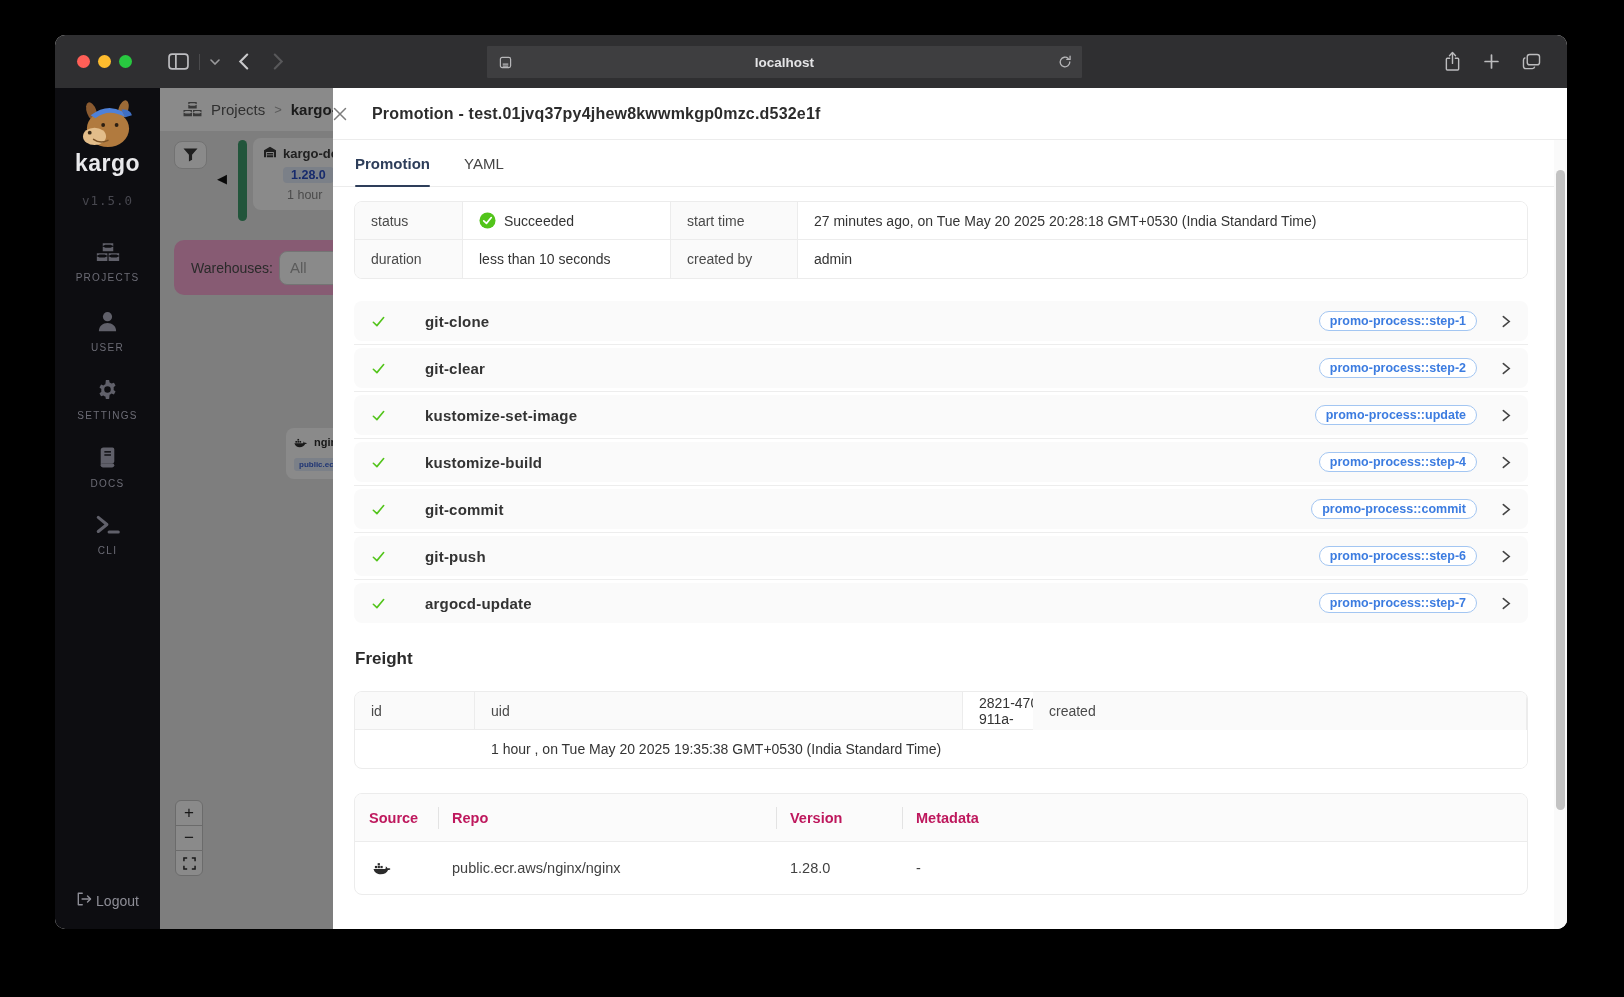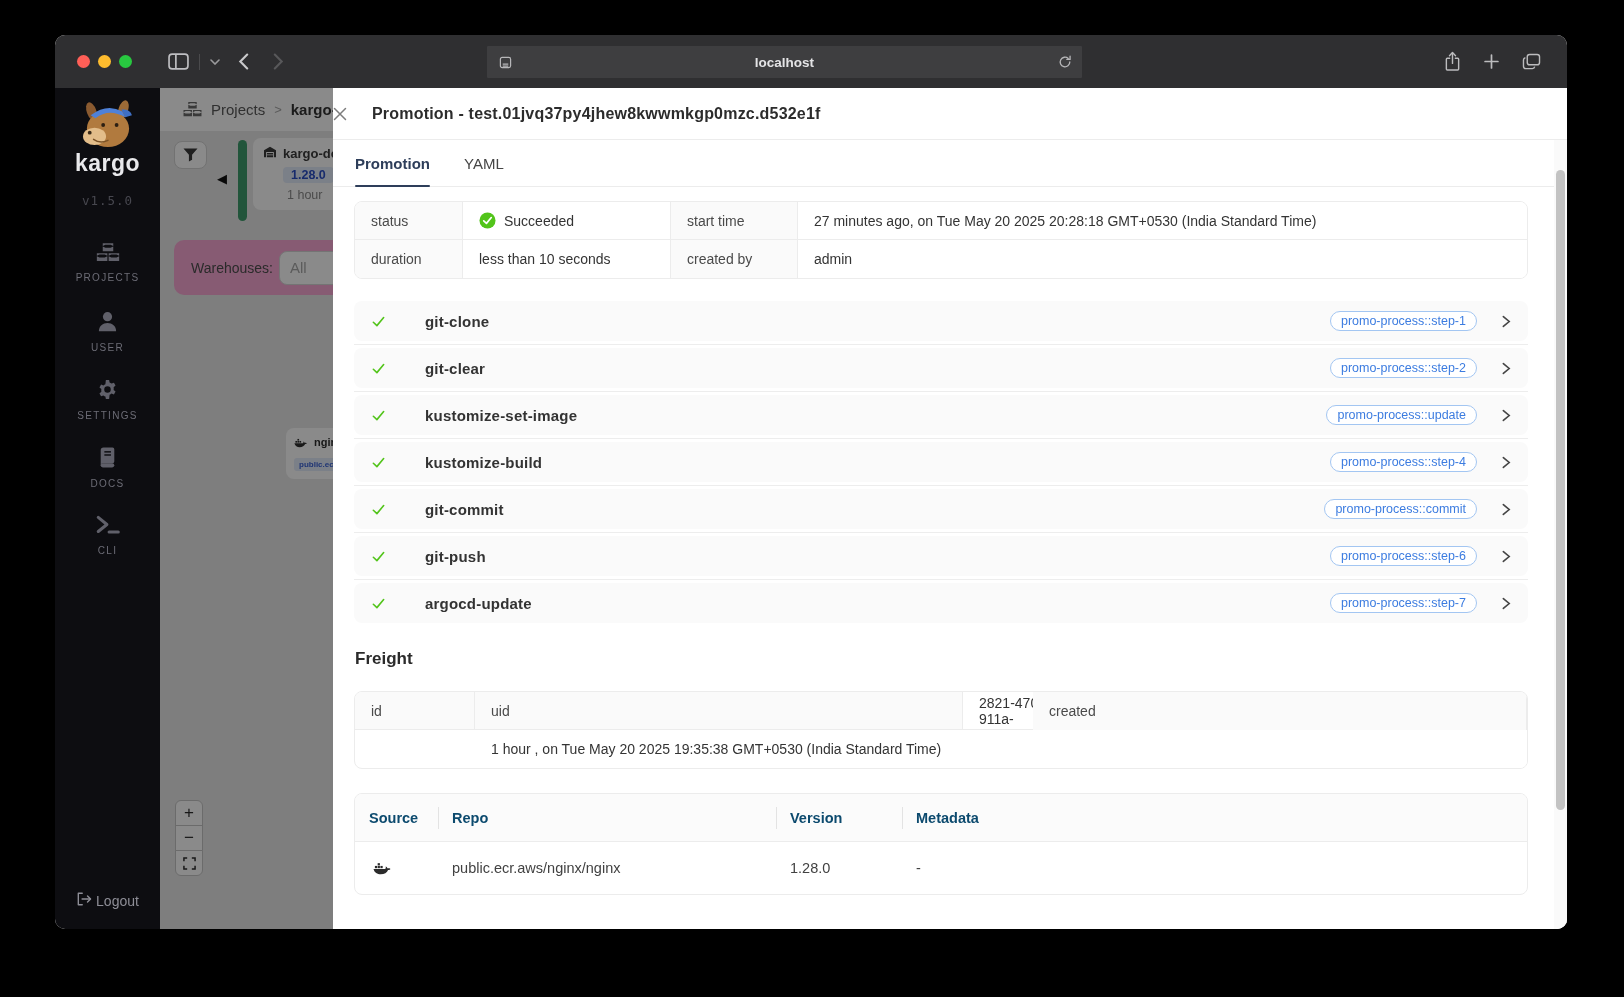--- a/index.html
+++ b/index.html
@@ -79,32 +79,32 @@
   .cell { height:38px; display:flex; align-items:center; padding-left:16px; color:#343434; background:#fff; border-bottom:1px solid #ececec; }
   .cell.lbl { background:#fafafa; color:#4a4a4a; border-right:1px solid #ececec; }
   .cell.vsep { border-right:1px solid #ececec; }
   .cell.last { border-bottom:none; }
   .status-val { display:flex; align-items:center; gap:8px; }
 
   .steps { margin-top:22px; }
   .step { height:40px; background:#fafafa; border-radius:8px; display:flex; align-items:center; padding:0 17px; cursor:pointer;gap:26px; }
   .step-sep { height:1px; background:#ededed; margin:3px 0; }
   .step-name { margin-left:13px; font-size:15px; font-weight:600; color:#333; letter-spacing:.2px; }
-  .step-right { margin-left:auto; display:flex; align-items:center; gap:25px; }
+  .step-right { margin-left:auto; display:flex; align-items:center; gap:25px;font-weight:bold; }
   .pbadge { font-size:12.5px; color:#3c7ce0; border:1px solid #a3c6f2; border-radius:10px; padding:2px 10px; background:#fff; white-space:nowrap; }
   .chev { color:#454545; display:flex; }
 
   .freight-h { margin:26px 0 22px 1px; font-size:17px; font-weight:700; color:#2b2b2b; }
   .freight { display:grid; grid-template-columns:120px 488px 70px 1fr; border:1px solid #ececec; border-radius:8px; overflow:hidden; font-size:14px; }
   .freight .span3 { grid-column:2 / 5; }
   .link { color:#3c74dd; cursor:pointer; }
 
   .artifacts { margin-top:24px; border:1px solid #ececec; border-radius:8px; overflow:hidden; }
   .a-head { display:grid; grid-template-columns:83px 338px 126px 1fr; height:48px; align-items:center; background:#fbfbfb; border-bottom:1px solid #ececec; }
-  .a-h { position:relative; font-size:14.5px; font-weight:700; color:#0c4a6e; padding-left:14px; }
+  .a-h { position:relative; font-size:14.5px; font-weight:700; color:#be185d; padding-left:14px; }
   .a-h + .a-h::before { content:""; position:absolute; left:0; top:50%; transform:translateY(-50%); width:1px; height:22px; background:#e3e3e3; }
   .a-row { display:grid; grid-template-columns:83px 338px 126px 1fr; height:52px; align-items:center; font-size:14.5px; color:#424242; }
   .a-c { padding-left:14px; display:flex; align-items:center; }
   .a-c.src { padding-left:18px; color:#2c2c2c; }
 
   .m-scroll { position:absolute; right:0; top:52px; bottom:0; width:13px; background:#fafafa; z-index:20; }
   .m-thumb { position:absolute; left:2px; top:30px; width:9px; height:640px; background:#c3c3c3; border-radius:5px; cursor:pointer; }
 </style>
 </head>
 <body>

